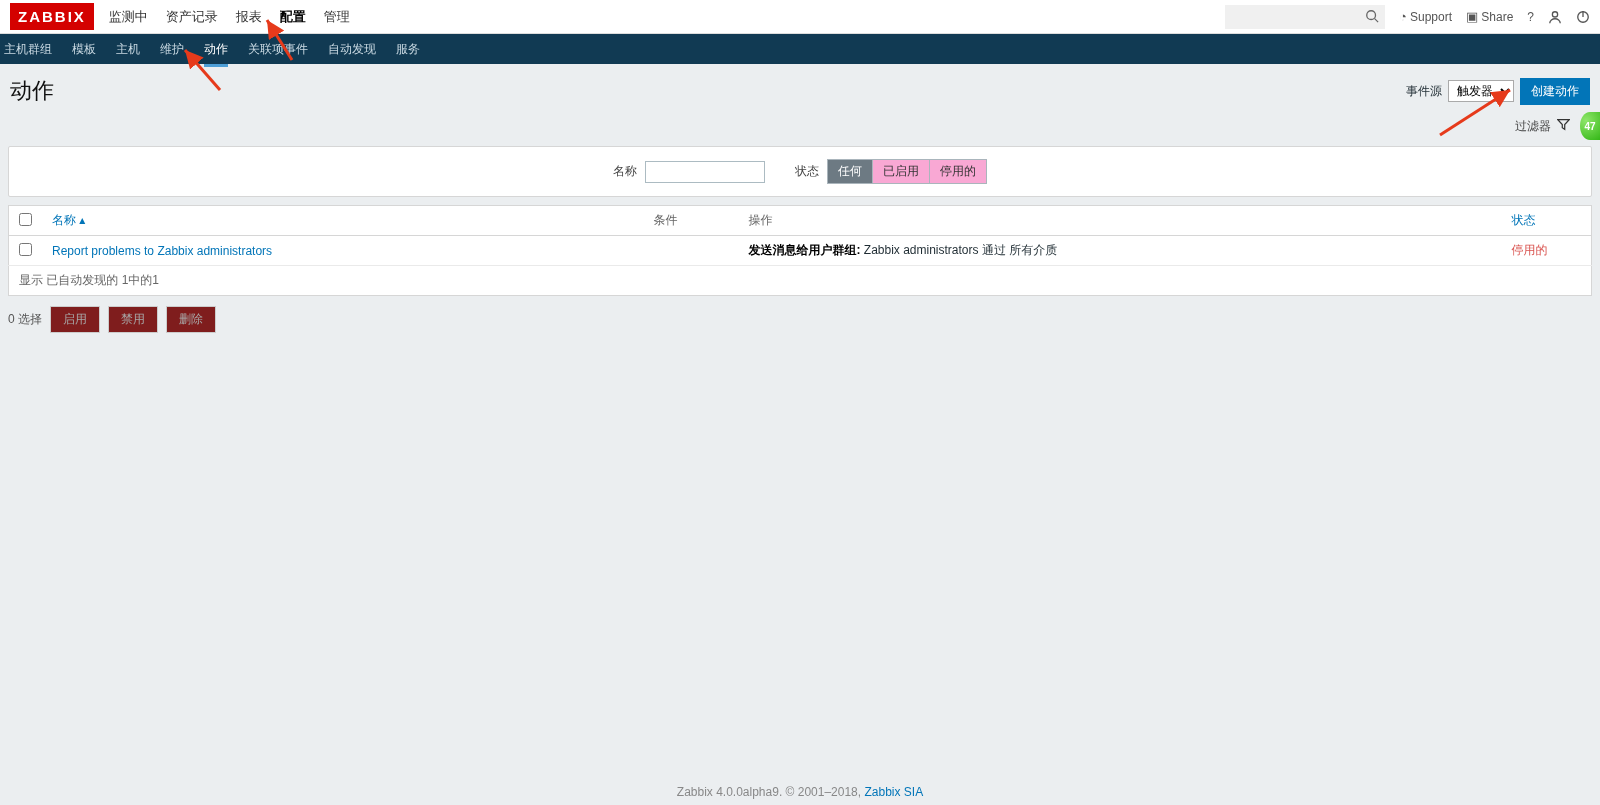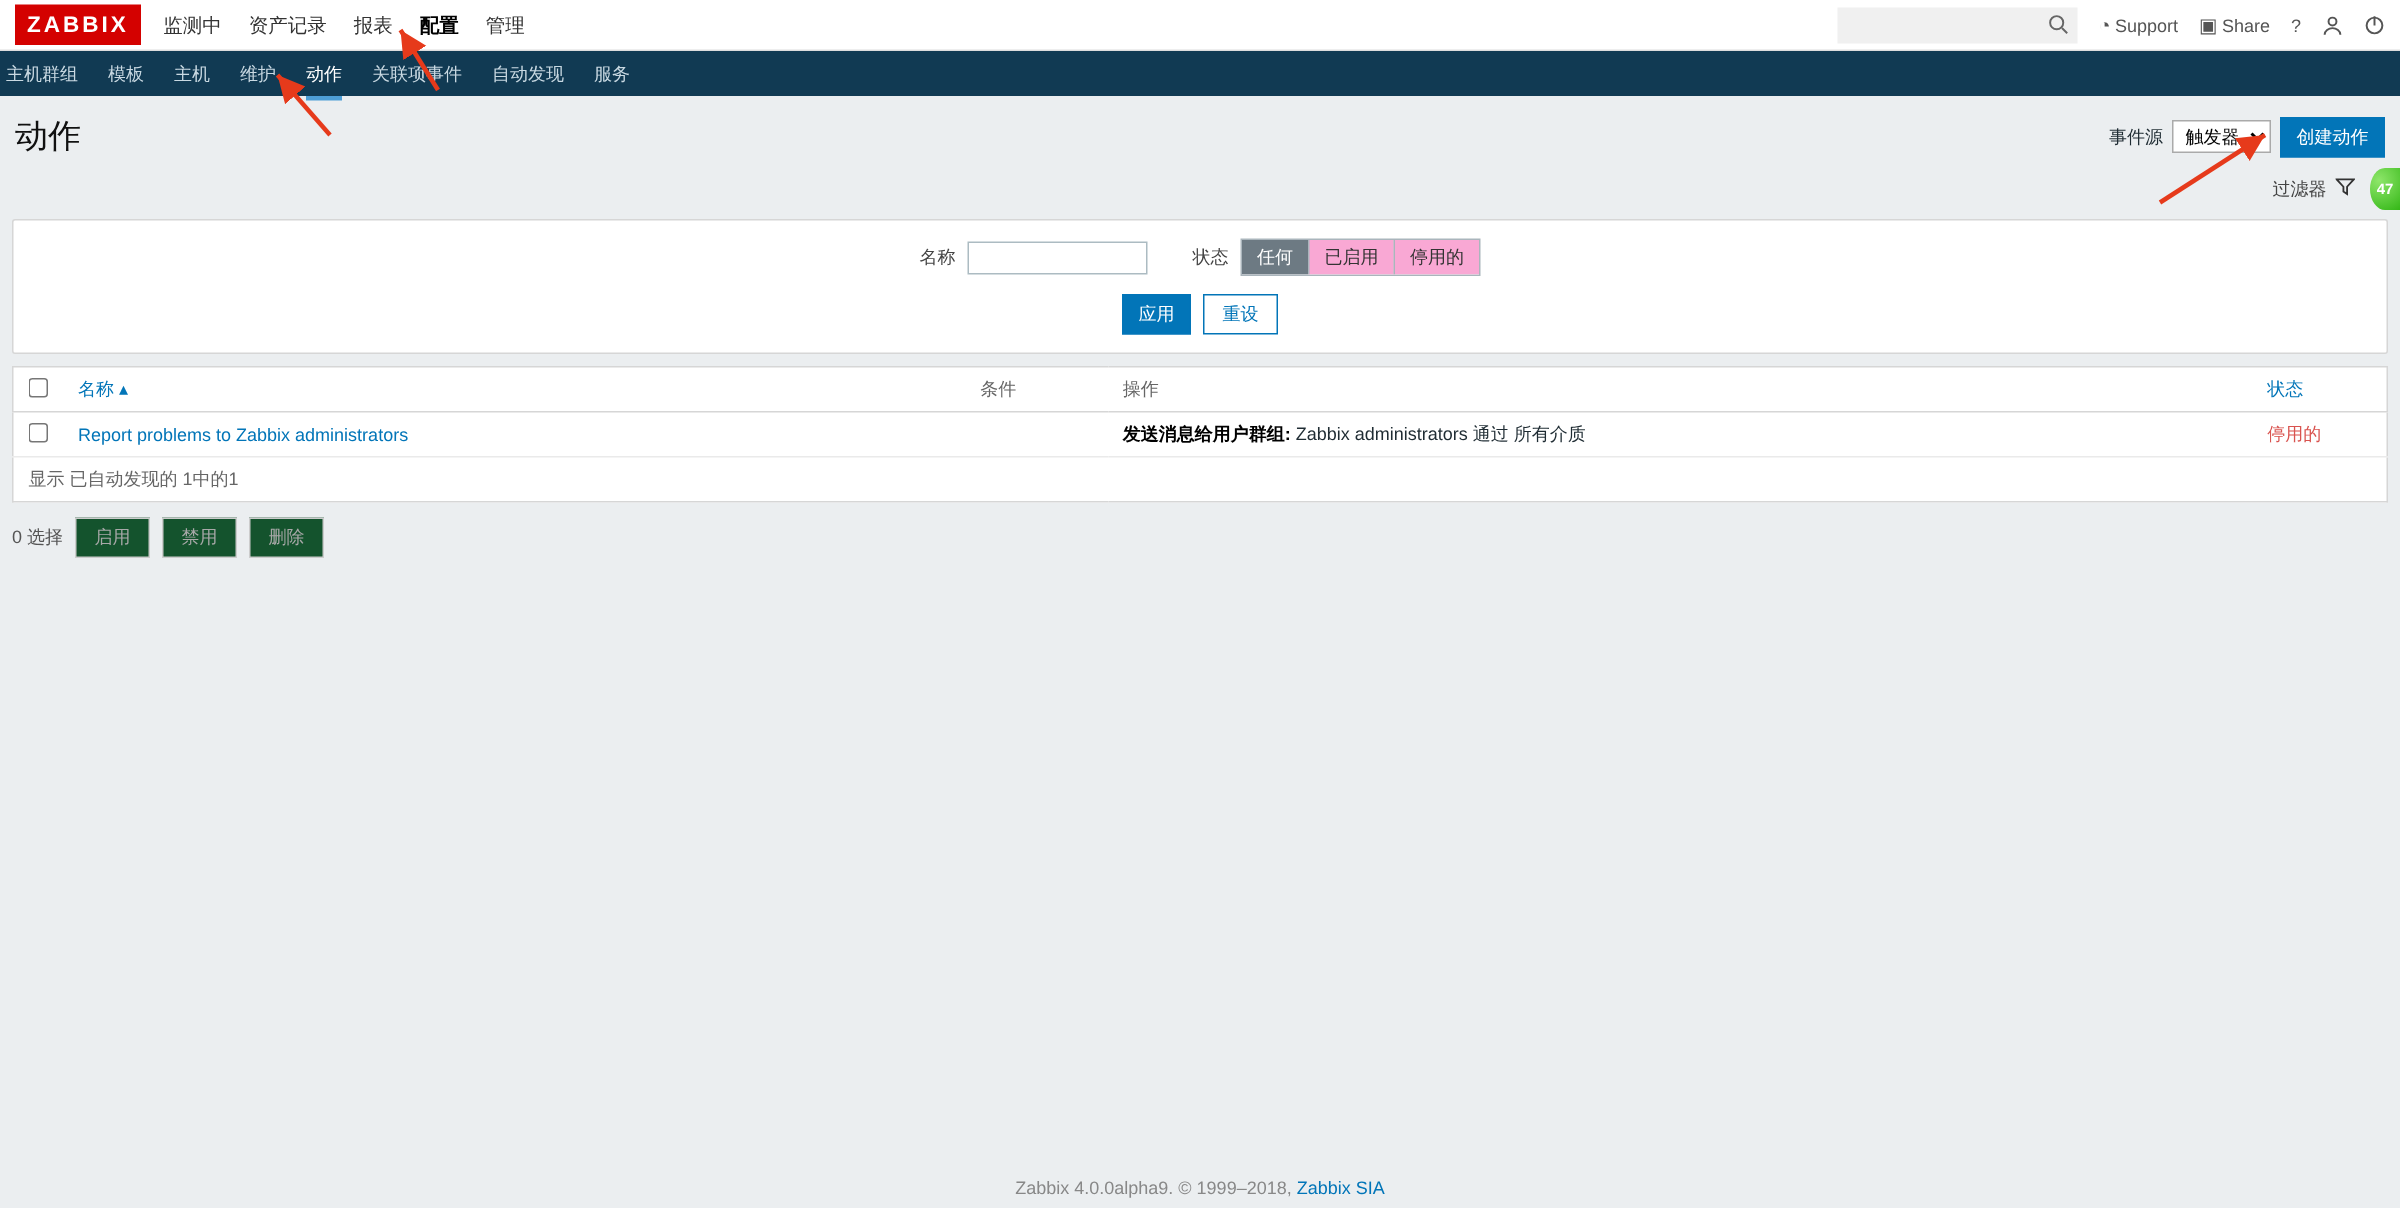--- a/index.html
+++ b/index.html
@@ -56,21 +56,21 @@
 .list-table thead th.nolink { color: #666; cursor: default; }
 .list-table tbody tr { border-bottom: 1px solid #eaeaea; margin-left: 12px; }
 .chk { width: 13px; height: 13px; }
 .name-link { color: #0275b8; }
 .status-disabled { color: #d9534f; }
 .ops strong { font-weight: bold; color: #000; }
 .table-footer { text-align: right; color: #666; padding: 6px 10px; font-size: 12px; background: #fff; }
 
 
 .bulk-row { display: flex; align-items: center; gap: 8px; padding: 10px 8px; color: #555; }
-.btn-disabled { background: #14532d; color: #a8a8a8; border: 1px solid #ccc; padding: 4px 12px; font-size: 12px; }
+.btn-disabled { background: #7f1d1d; color: #a8a8a8; border: 1px solid #ccc; padding: 4px 12px; font-size: 12px; }
 
 
 .footer { position: fixed; bottom: 6px; left: 0; right: 0; text-align: center; color: #888; font-size: 12px; }
 .footer a { color: #0275b8; }
 
 
 .arrow { position: absolute; z-index: 50; pointer-events: none; }
 
 .col-chk { width: 24px; }
 .col-name { width: 38%; }
@@ -160,24 +160,20 @@
       <input class="txt" value="" style="">
     </div>
     <div class="filter-group">
       <label>状态</label>
       <div class="segbtn">
         <span class="active">任何</span>
         <span>已启用</span>
         <span>停用的</span>
       </div>
     </div>
-  </div>
-  <div class="filter-actions">
-    <button class="btn-primary">应用</button>
-    <button class="btn-secondary">重设</button>
   </div>
 </div>
 
 <table class="list-table">
   <thead>
     <tr>
       <th class="col-chk nolink"><input type="checkbox" class="chk" style=""></th>
       <th class="col-name"><span>名称</span> <span>▴</span></th>
       <th class="col-cond nolink">条件</th>
       <th class="col-op nolink">操作</th>
@@ -201,21 +197,21 @@
 </table>
 
 <div class="bulk-row">
   <span>0 选择</span>
   <button class="btn-disabled" disabled="">启用</button>
   <button class="btn-disabled" disabled="">禁用</button>
   <button class="btn-disabled" disabled="">删除</button>
 </div>
 
 <div class="footer">
-  <span>Zabbix 4.0.0alpha9. © 1999–2018, </span><a>Zabbix SIA</a>
+  <span>Zabbix 4.0.0alpha9. © 2001–2018, </span><a>Zabbix SIA</a>
 </div>
 
 <svg class="arrow" style="left:180px; top:30px;" width="120" height="70">
     <defs>
       <marker id="ah1" markerWidth="8" markerHeight="8" refX="6" refY="3" orient="auto">
         <path d="M0,0 L6,3 L0,6 Z" fill="#e63a1b"></path>
       </marker>
     </defs>
     <line x1="40" y1="60" x2="5" y2="20" stroke="#e63a1b" stroke-width="3" marker-end="url(#ah1)"></line>
   </svg>

